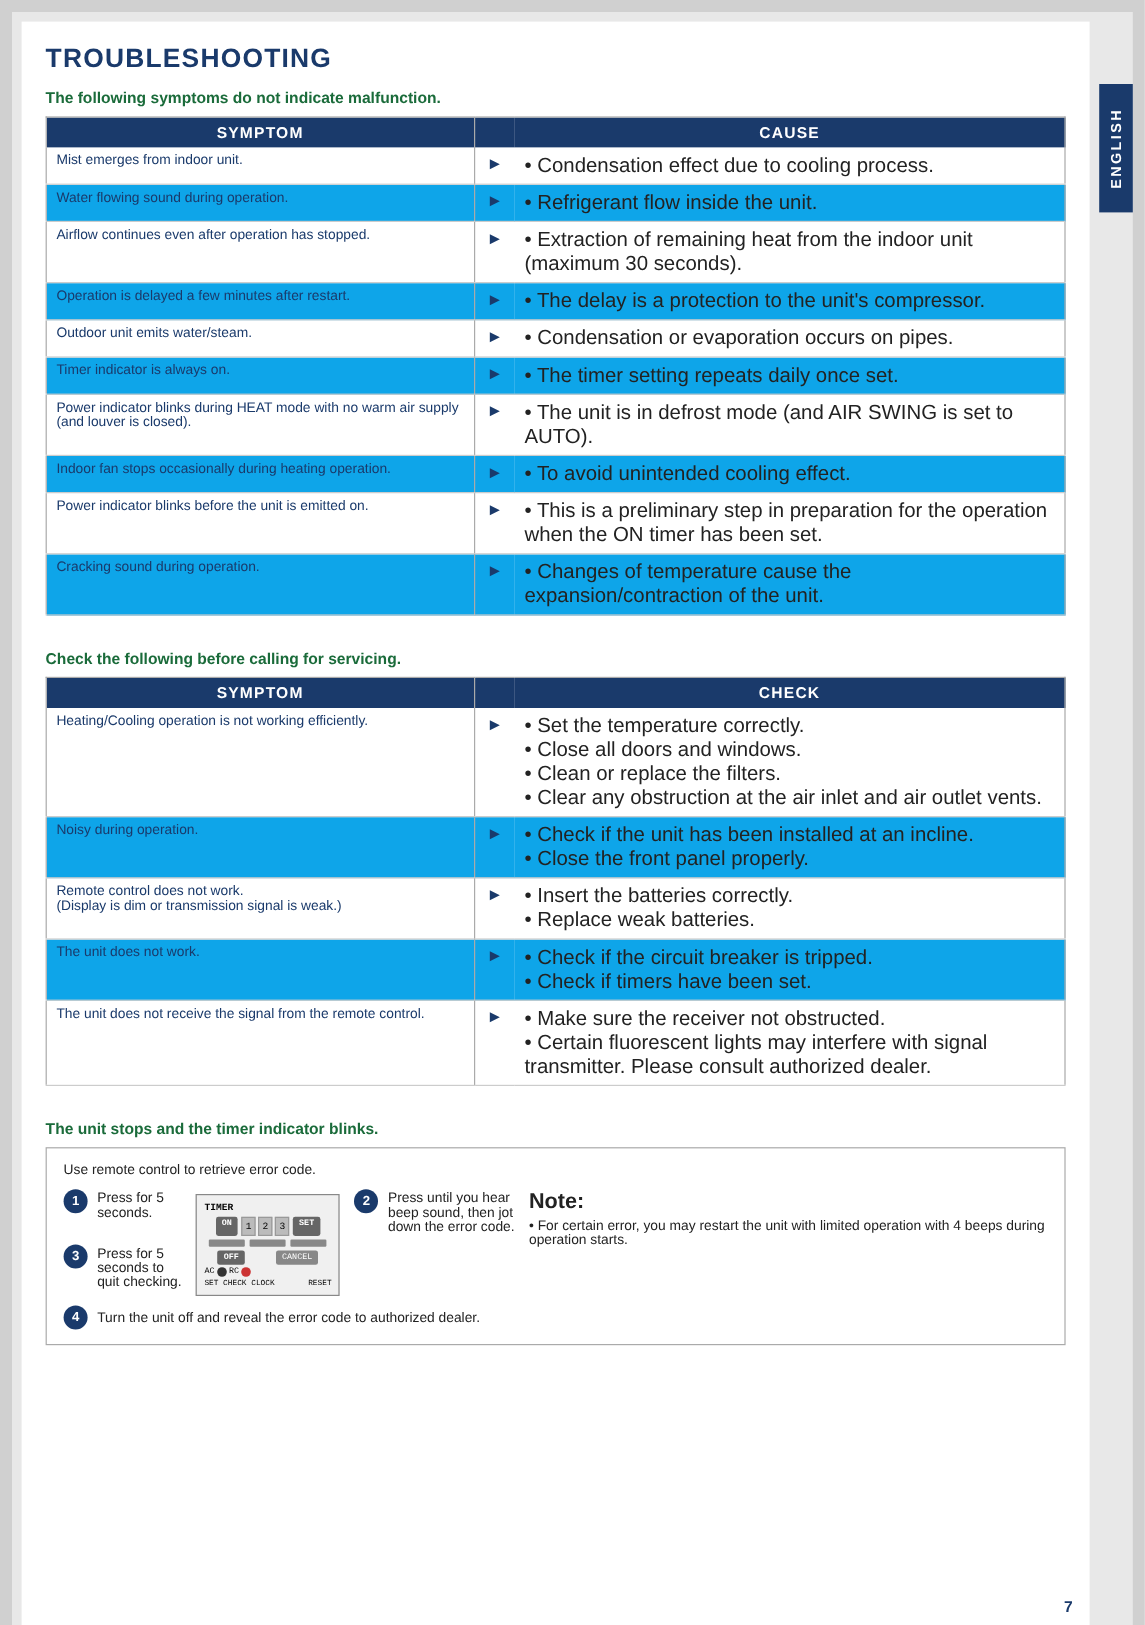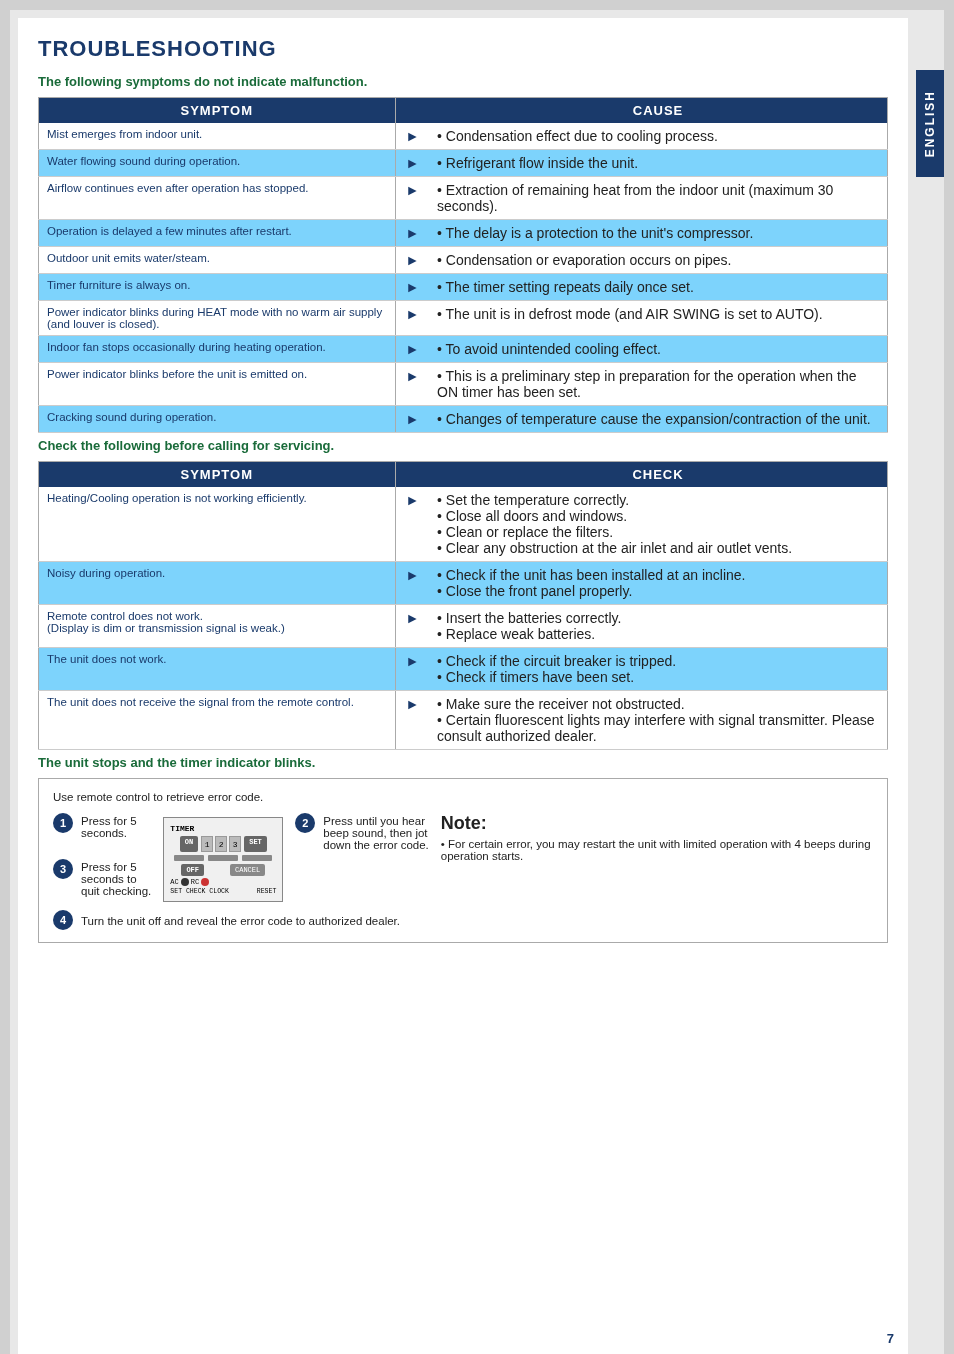--- a/index.html
+++ b/index.html
@@ -58,21 +58,21 @@
       font-size: 13px;
       font-weight: bold;
       color: #1a6b3a;
       text-decoration: none;
       margin-bottom: 8px;
       display: block;
     }
     .table-container {
       width: 100%;
       border-collapse: collapse;
-      margin-bottom: 5px;
+      margin-bottom: 28px;
       border: 1px solid #aaa;
     }
     .table-container th {
       background: #1a3a6b;
       color: white;
       font-size: 13px;
       font-weight: bold;
       padding: 5px 10px;
       text-align: center;
       text-transform: uppercase;
@@ -91,35 +91,35 @@
       width: 4%;
       text-align: center;
       color: #1a3a6b;
       font-size: 14px;
       font-weight: bold;
     }
     .cause-col {
       width: 54%;
     }
     .row-shaded td {
-      background: #7dd3fc;
+      background: #0ea5e9;
     }
     .row-white td {
       background: #ffffff;
     }
     tr.row-shaded td, tr.row-white td {
       border-bottom: 1px solid #ccc;
     }
     .symptom-text {
       color: #1a3a6b;
       font-size: 11.5px;
     }
     .cause-text {
       color: #222;
-      font-size: 14px;
+      font-size: 17px;
     }
     
     .blink-section {
       border: 1px solid #aaa;
       padding: 12px 14px;
       background: white;
       margin-top: 4px;
     }
     .blink-intro {
       font-size: 11.5px;
@@ -315,21 +315,21 @@
             <td class="symptom-col"><span class="symptom-text">Operation is delayed a few minutes after restart.</span></td>
             <td class="arrow-col"><span class="arrow-icon">►</span></td>
             <td class="cause-col"><span class="cause-text">• The delay is a protection to the unit's compressor.</span></td>
           </tr>
           <tr class="row-white">
             <td class="symptom-col"><span class="symptom-text">Outdoor unit emits water/steam.</span></td>
             <td class="arrow-col"><span class="arrow-icon">►</span></td>
             <td class="cause-col"><span class="cause-text">• Condensation or evaporation occurs on pipes.</span></td>
           </tr>
           <tr class="row-shaded">
-            <td class="symptom-col"><span class="symptom-text">Timer furniture is always on.</span></td>
+            <td class="symptom-col"><span class="symptom-text">Timer indicator is always on.</span></td>
             <td class="arrow-col"><span class="arrow-icon">►</span></td>
             <td class="cause-col"><span class="cause-text">• The timer setting repeats daily once set.</span></td>
           </tr>
           <tr class="row-white">
             <td class="symptom-col"><span class="symptom-text">Power indicator blinks during HEAT mode with no warm air supply (and louver is closed).</span></td>
             <td class="arrow-col"><span class="arrow-icon">►</span></td>
             <td class="cause-col"><span class="cause-text">• The unit is in defrost mode (and AIR SWING is set to AUTO).</span></td>
           </tr>
           <tr class="row-shaded">
             <td class="symptom-col"><span class="symptom-text">Indoor fan stops occasionally during heating operation.</span></td>

